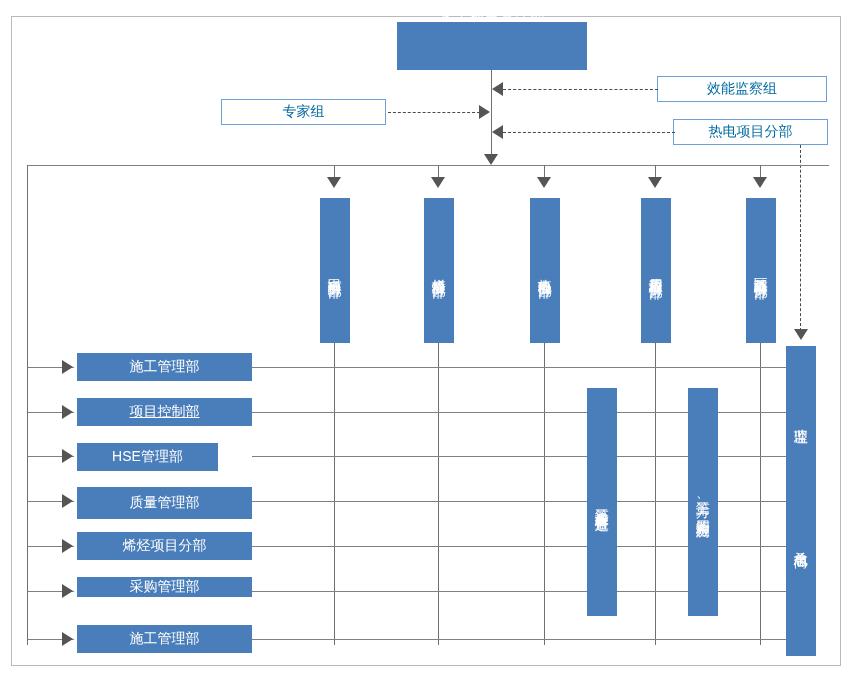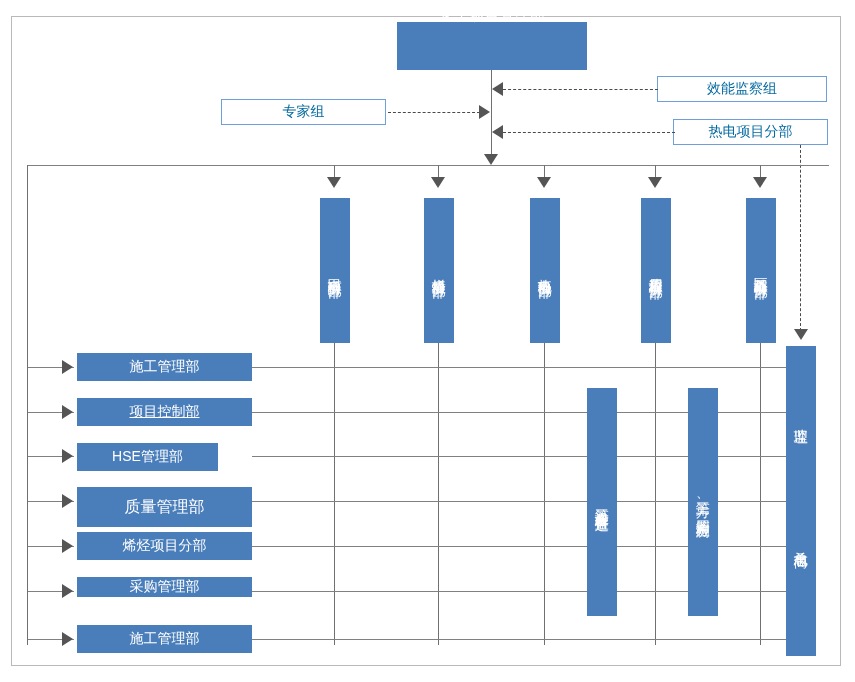--- a/index.html
+++ b/index.html
@@ -188,21 +188,21 @@
 
   <div class="hline" style="left:28px; top:456px; width:46px;"></div>
   <div class="arrow arrow-right" style="left:62px; top:449px;"></div>
   <div class="box box-filled" style="left:77px; top:443px; width:141px; height:28px; font-size:14px;">
     <span>HSE管理部</span>
   </div>
   <div class="hline" style="left:252px; top:456px; width:558px;"></div>
 
   <div class="hline" style="left:28px; top:501px; width:46px;"></div>
   <div class="arrow arrow-right" style="left:62px; top:494px;"></div>
-  <div class="box box-filled" style="left:77px; top:487px; width:175px; height:40px; font-size:16px;">
+  <div class="box box-filled" style="left:77px; top:487px; width:175px; height:32px; font-size:14px;">
     <span>质量管理部</span>
   </div>
   <div class="hline" style="left:252px; top:501px; width:558px;"></div>
 
   <div class="hline" style="left:28px; top:546px; width:46px;"></div>
   <div class="arrow arrow-right" style="left:62px; top:539px;"></div>
   <div class="box box-filled" style="left:77px; top:532px; width:175px; height:28px; font-size:14px;">
     <span>烯烃项目分部</span>
   </div>
   <div class="hline" style="left:252px; top:546px; width:558px;"></div>

